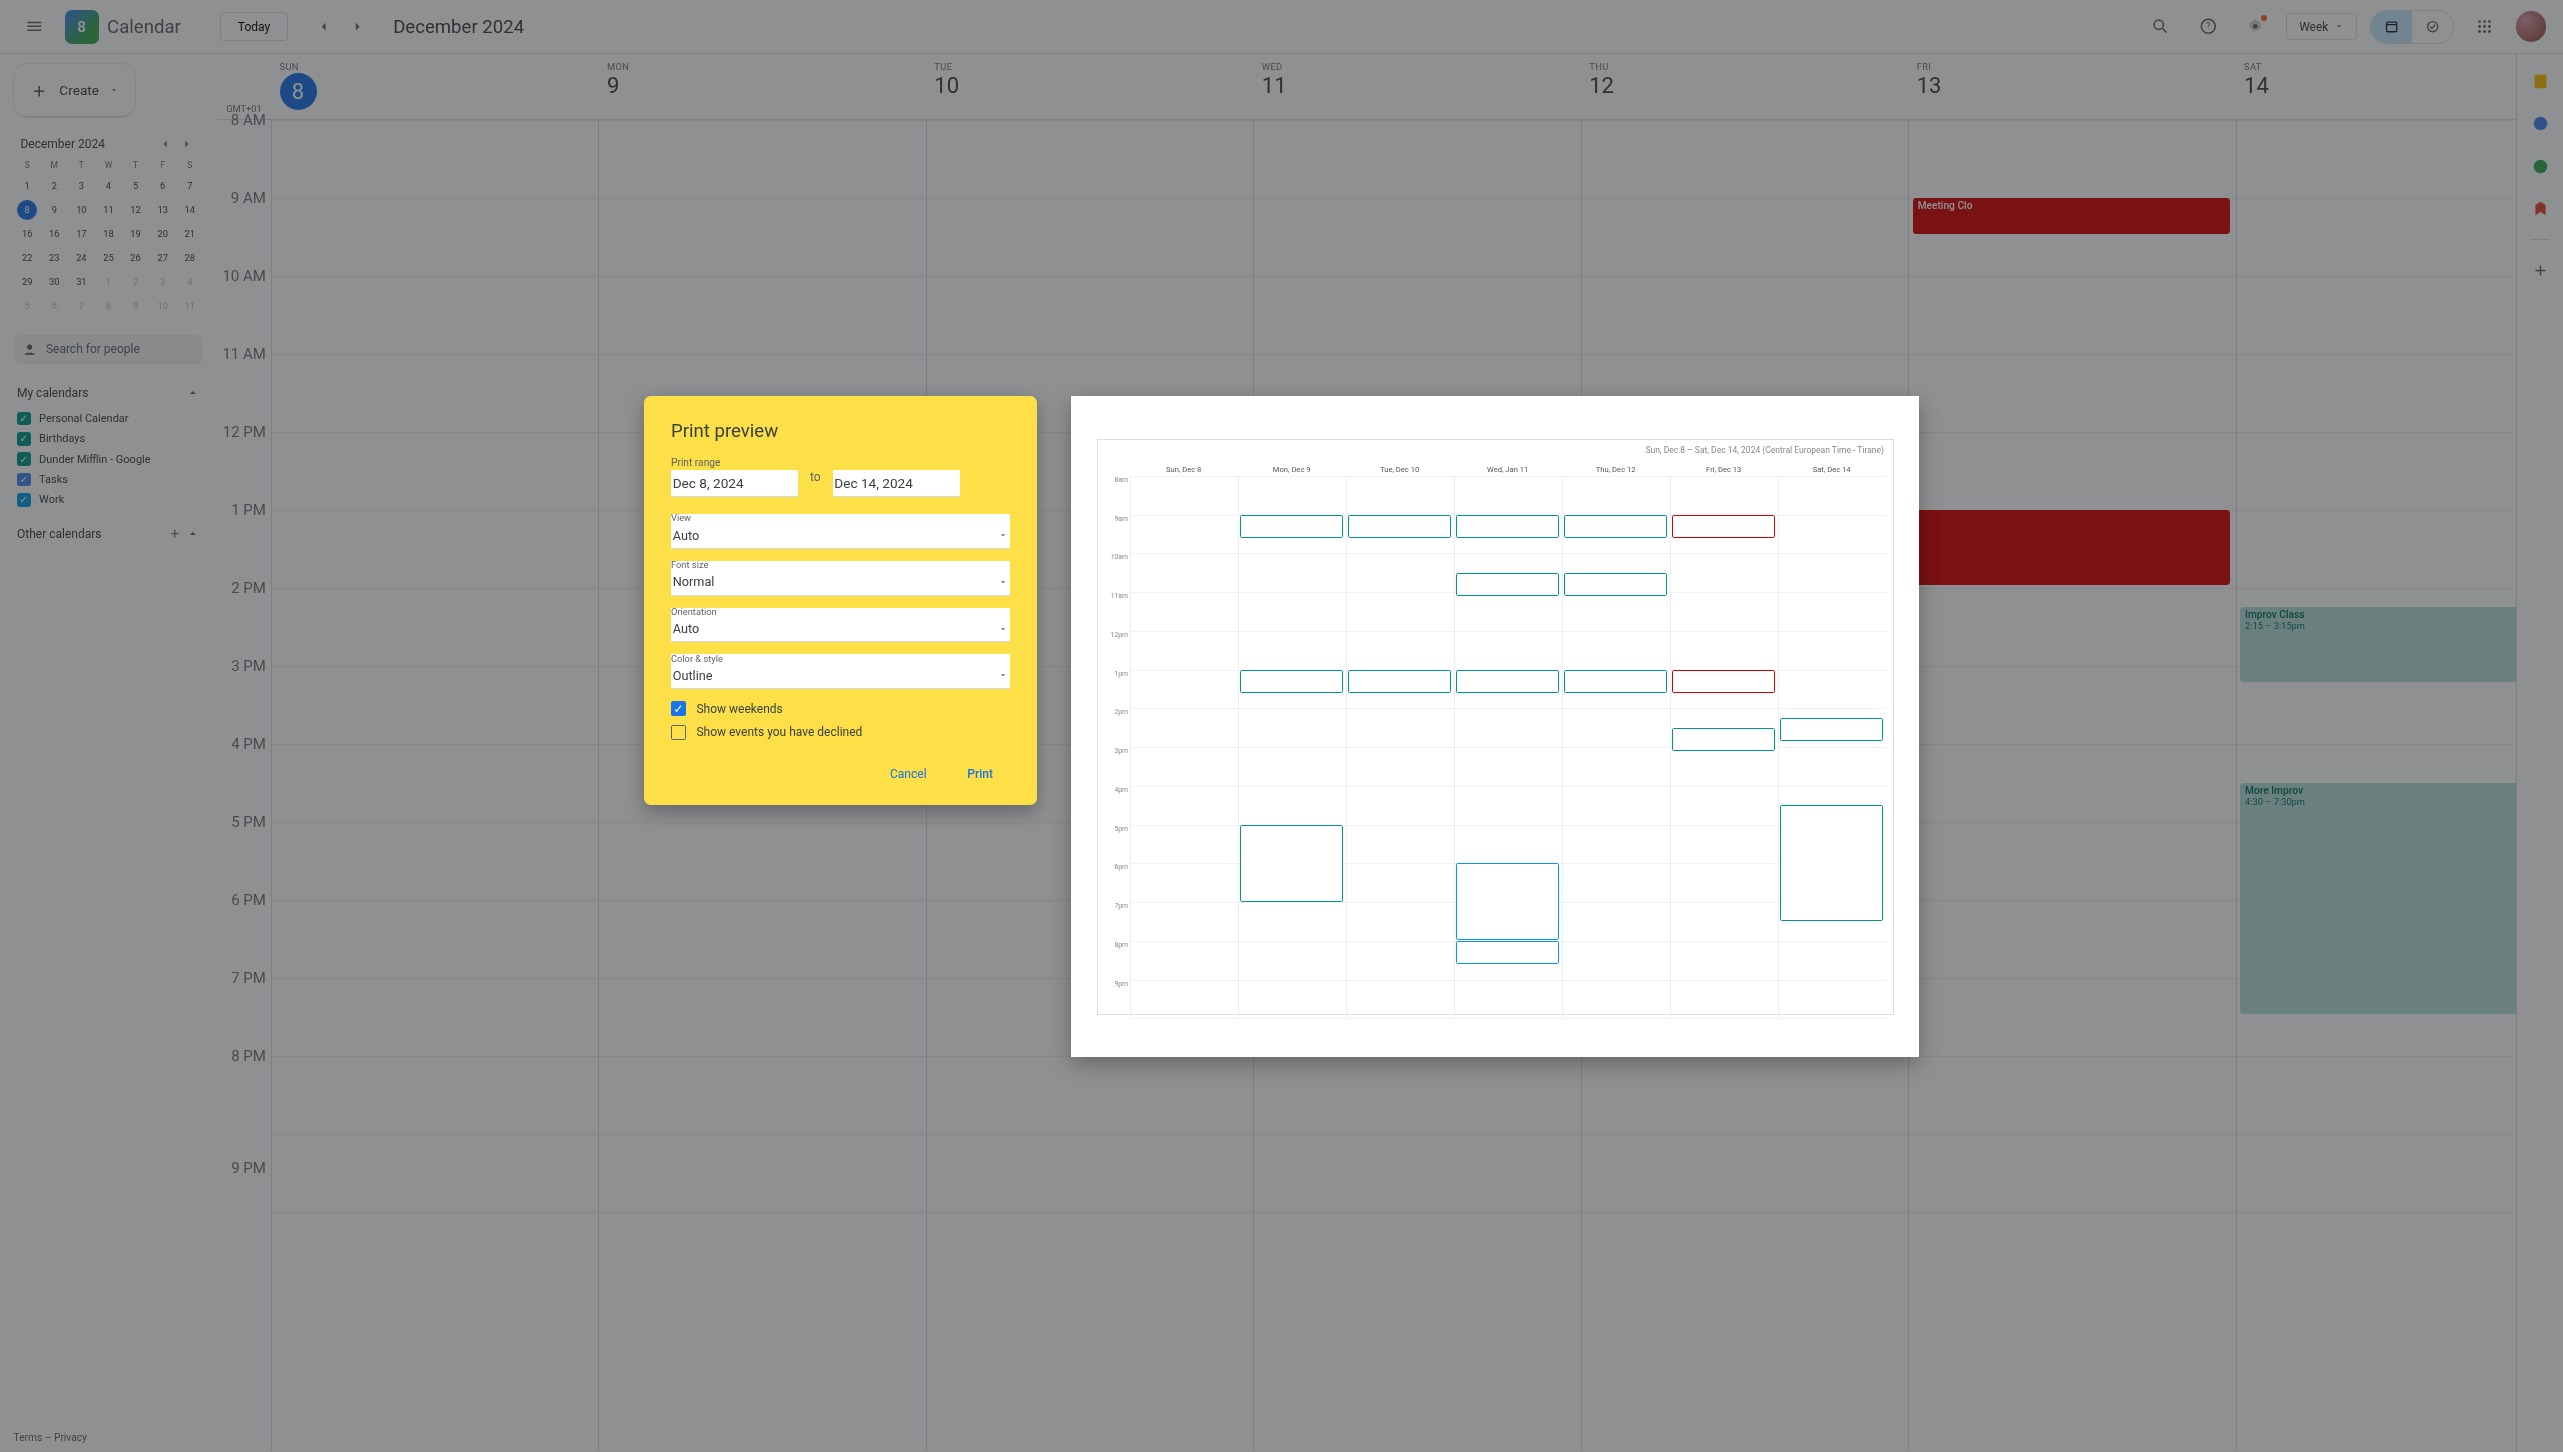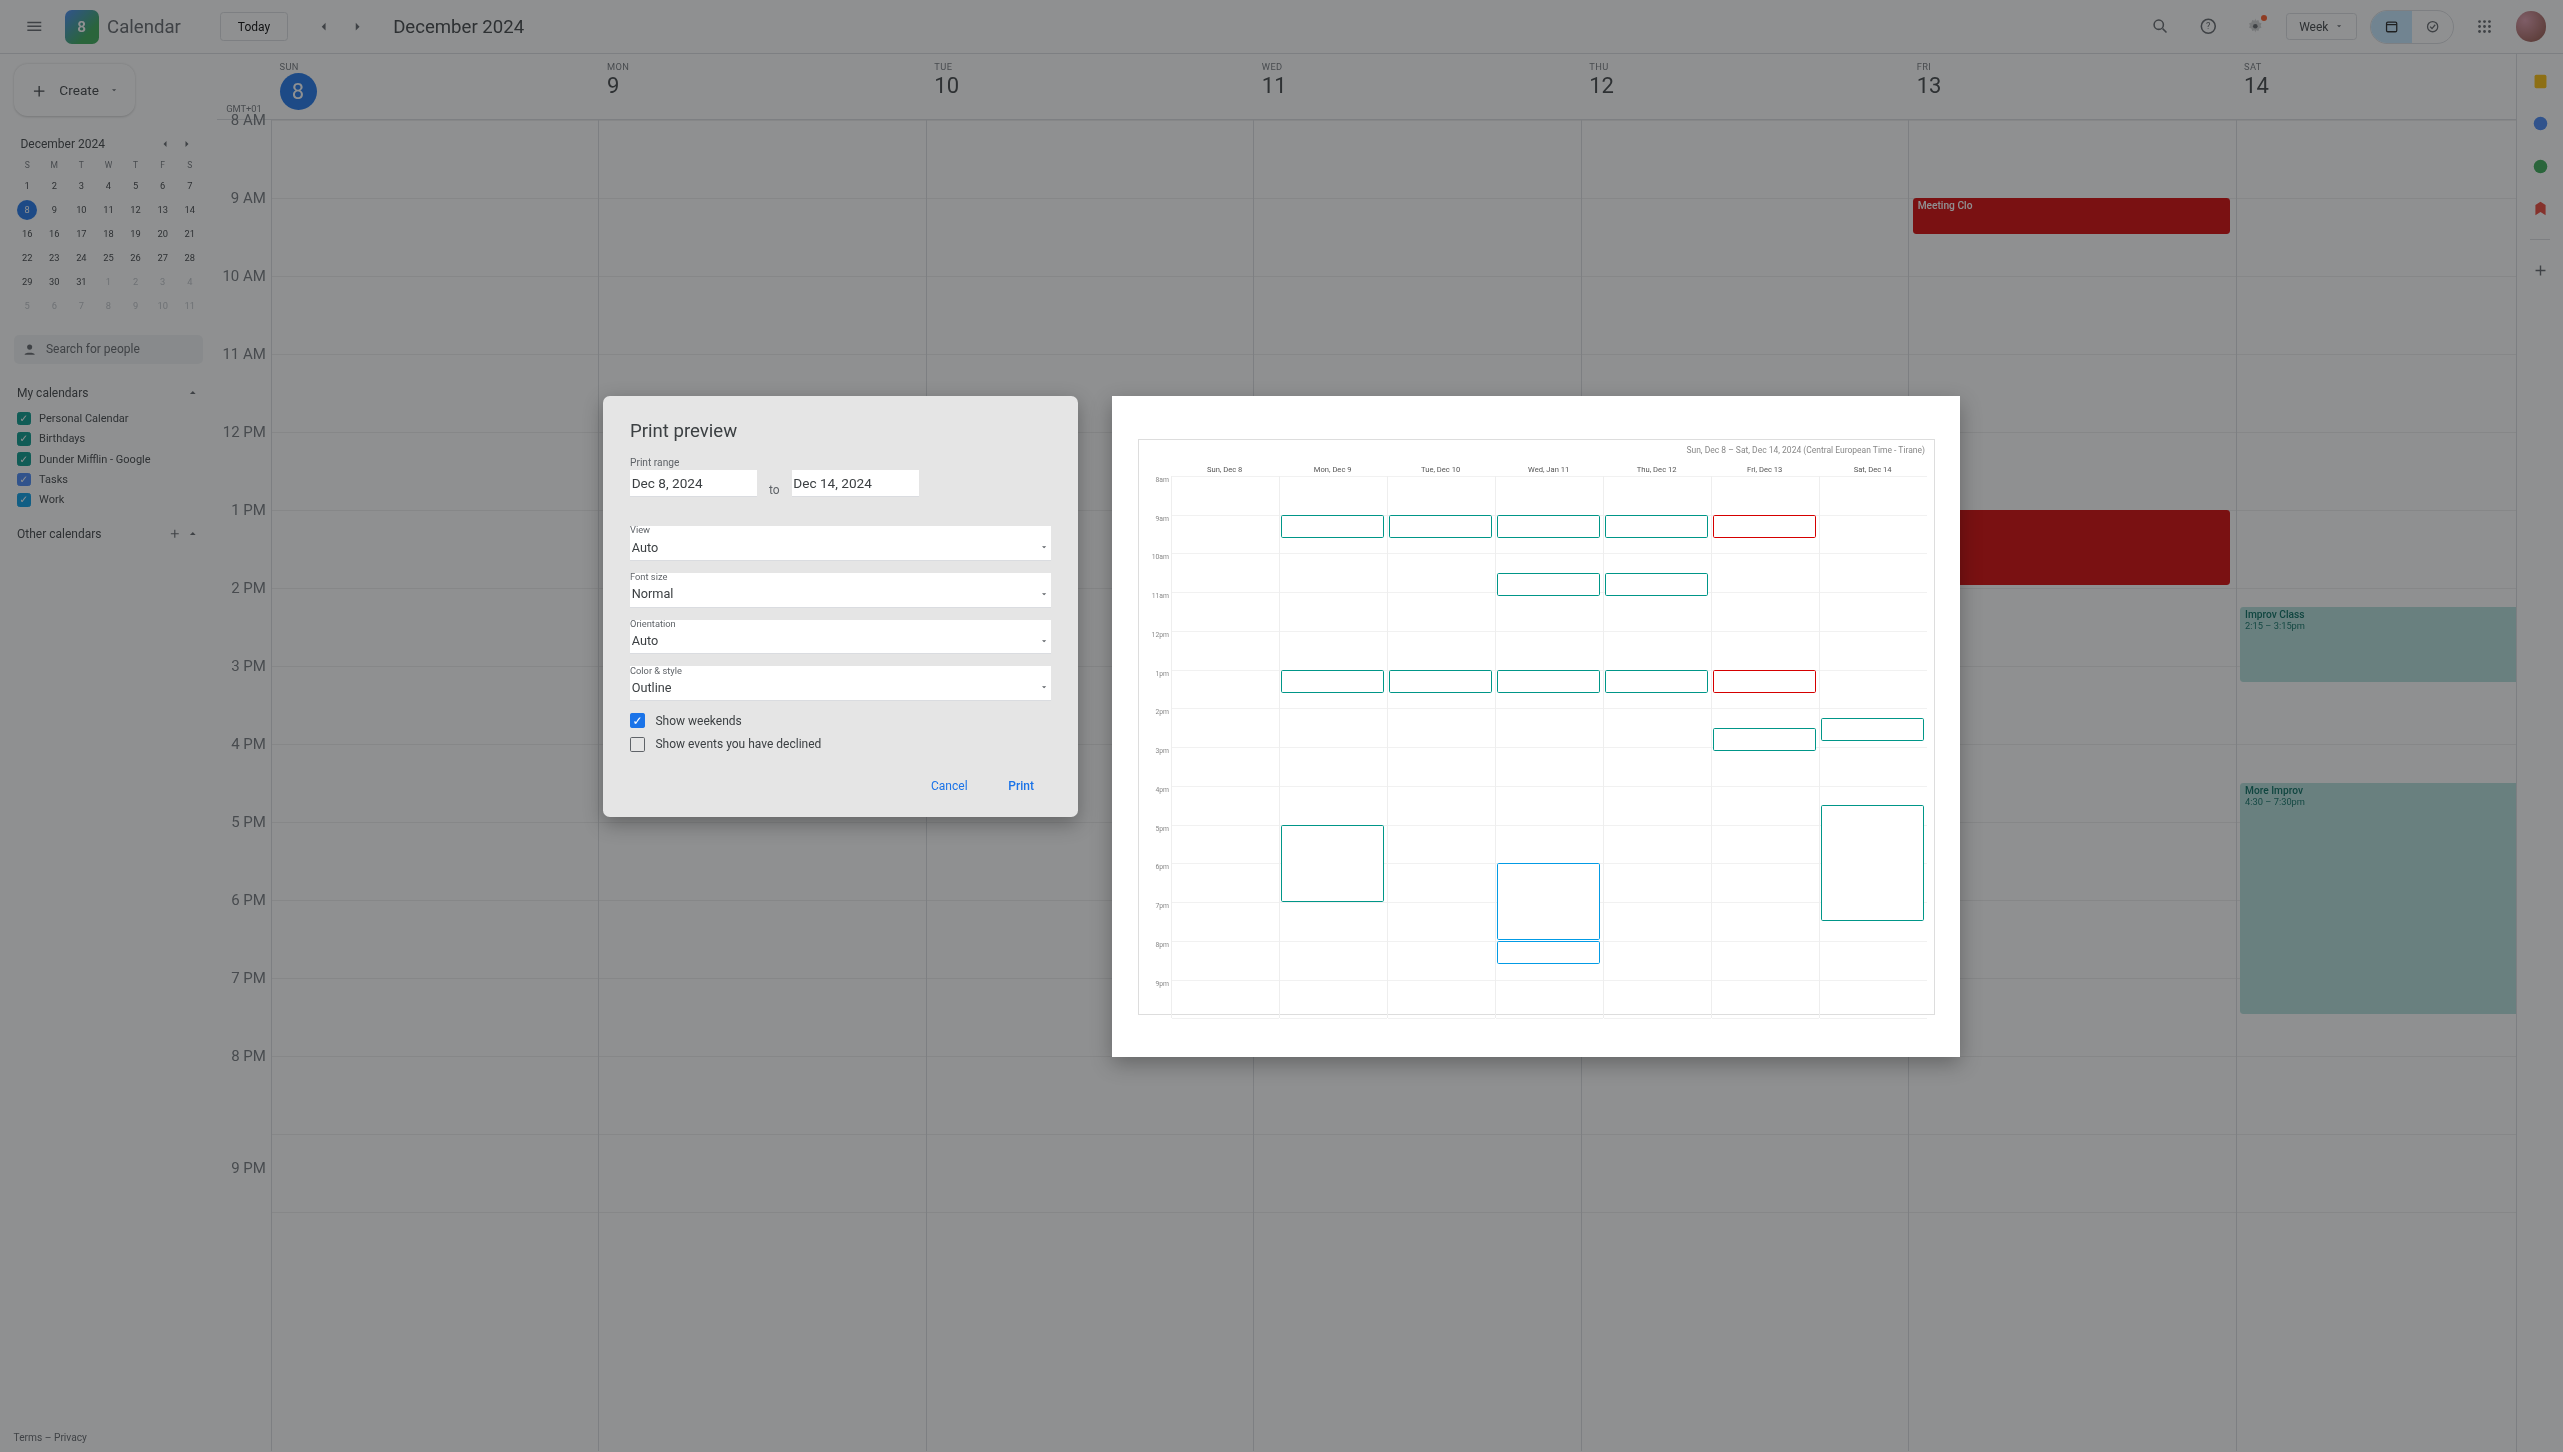--- a/index.html
+++ b/index.html
@@ -74,24 +74,24 @@
   .event { position:absolute; left:3.4px; right:5.1px; border-radius:3.4px; padding:2.5px 5.1px; font-size:10.2px; color:#fff; overflow:hidden; }
   .event .ev-title { font-weight:500; white-space:nowrap; overflow:hidden; text-overflow:ellipsis; }
   .event .ev-time { font-size:9.3px; opacity:.95; }
   .ev-red { background:#d50000; }
   .ev-tealbox { background:#b2dfdb; color:#00695c; }
   .ev-blue { background:#039be5; }
 
   
   .scrim { position:absolute; inset:0; background:rgba(32,33,36,.5); display:flex; align-items:center; justify-content:center; z-index:50; }
   .dialog-wrap { display:flex; gap:34px; align-items:flex-start; }
-  .dialog { width: 475px; background:#e5e5e5; border-radius:6.8px; padding: 24px 27px 17px 27px; box-shadow:0 6.8px 20.3px rgba(0,0,0,.3); position:relative; }
+  .dialog { width: 393px; background:#fde047; border-radius:6.8px; padding: 24px 27px 17px 27px; box-shadow:0 6.8px 20.3px rgba(0,0,0,.3); position:relative; }
   .dialog h2 { font-size:18.6px; font-weight:400; margin-bottom:15.3px; }
   .pr-label { font-size:10.2px; color:#5f6368; margin-bottom:1.7px; }
-  .pr-row { display:flex; align-items:flex-end; gap:12px; margin-bottom:29px; }
+  .pr-row { display:flex; align-items:flex-start; gap:12px; margin-bottom:17px; }
   .date-input { border:none; border-bottom:0.8px solid #dadce0; padding:5.1px 1.7px; font-size:13.6px; color:#3c4043; width:127px; outline:none; }
   .to-word { font-size:12px; color:#5f6368; }
   .sel { width:100%; border:none; border-bottom:0.8px solid #dadce0; padding:8.5px 1.7px 5.1px 1.7px; font-size:12.7px; color:#3c4043; background:#fff; display:flex; align-items:center; justify-content:space-between; margin-bottom:3.4px; cursor:pointer; }
   .sel-lbl { position:relative; margin-bottom:12px; }
   .sel-lbl .tiny { font-size:9.3px; color:#5f6368; position:absolute; top:-1.7px; }
   .sel-lbl .sel { padding-top:13.6px; }
   .chk { display:flex; align-items:center; gap:10.2px; font-size:12px; margin:8.5px 0; }
   .chk-box { width:15.3px; height:15.3px; border:1.7px solid #5f6368; border-radius:1.7px; display:flex;align-items:center;justify-content:center; }
   .chk-box.on { background:#1a73e8; border-color:#1a73e8; }
   .chk-box.on::after { content:"✓"; color:#fff; font-size:12px; }

